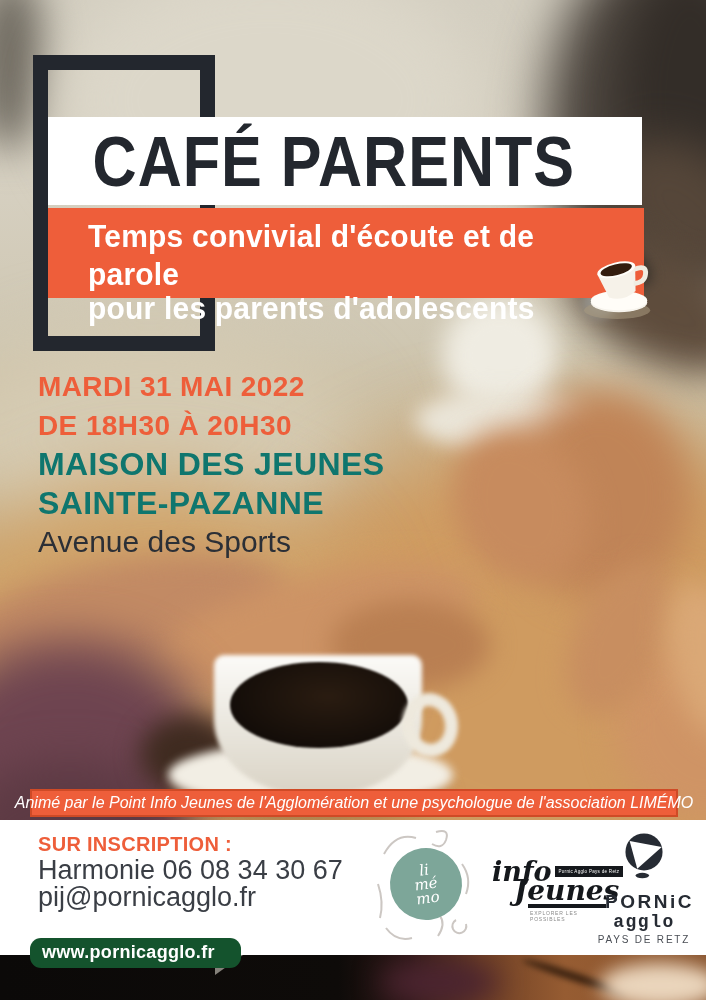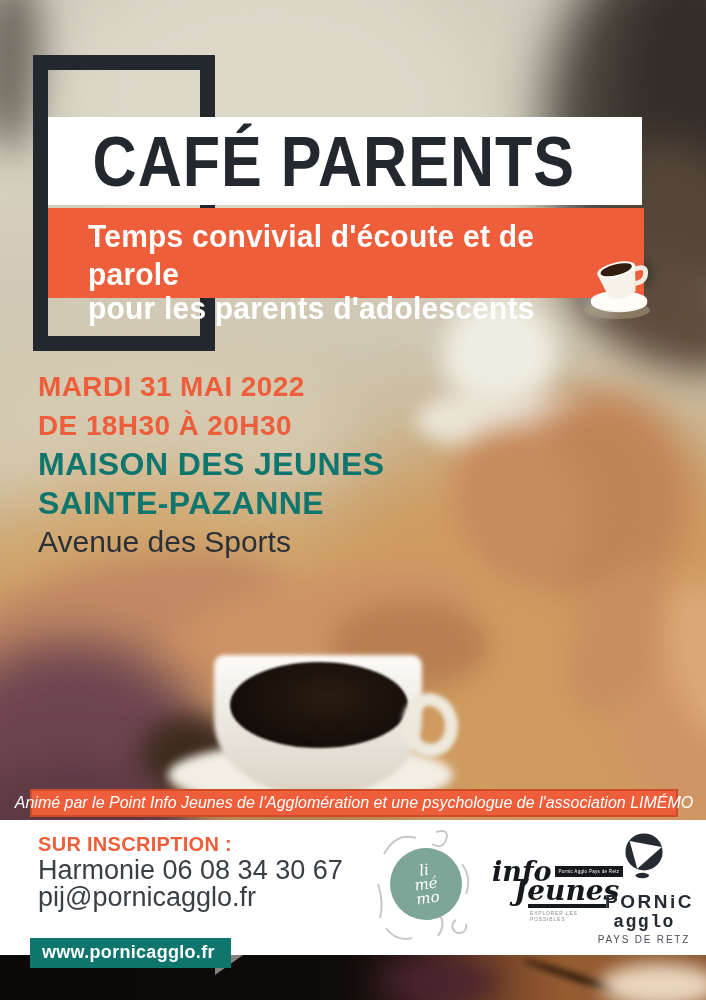--- a/index.html
+++ b/index.html
@@ -60,22 +60,22 @@
   .ij-tag{font-size:5px;color:#8a8a8a;letter-spacing:.8px;margin-left:38px;}
   
   .pornic{position:absolute;left:594px;top:8px;width:100px;height:112px;text-align:center;color:#262b33;}
   .pornic .p1{font-size:19px;font-weight:bold;letter-spacing:2.5px;line-height:20px;margin-top:2px;text-align:right;}
   .pornic .p2{font-size:18px;font-weight:bold;letter-spacing:1.5px;line-height:21px;font-family:Liberation Mono, monospace;}
   .pornic .p3{font-size:10px;letter-spacing:1.8px;color:#4a4e55;line-height:14px;}
   
   .bottom-photo{position:absolute;left:0;top:955px;width:706px;height:45px;z-index:1;
       background:linear-gradient(90deg,#0b0908 0%,#0e0b09 48%,#2c1715 58%,#6e3f24 68%,#965c32 80%,#8a5630 100%);
       overflow:hidden;}
-  .www-box{position:absolute;left:30px;top:938px;z-index:6;background:#0f766e;
-      padding:4px 16px 5px 12px;}
+  .www-box{position:absolute;left:30px;top:938px;z-index:6;background:#14532d;
+      padding:4px 26px 5px 12px;border-radius:11px;}
   .www-box span{color:#fff;font-weight:bold;font-size:18px;letter-spacing:.3px;}
   .www-tri{position:absolute;left:215px;top:955px;width:28px;height:20px;z-index:5;
       background:#85827b;clip-path:polygon(0 0,100% 0,0 100%);}
   .blur2{filter:blur(2px);} 
 </style>
 </head>
 <body>
 
 <div class="poster">
 

